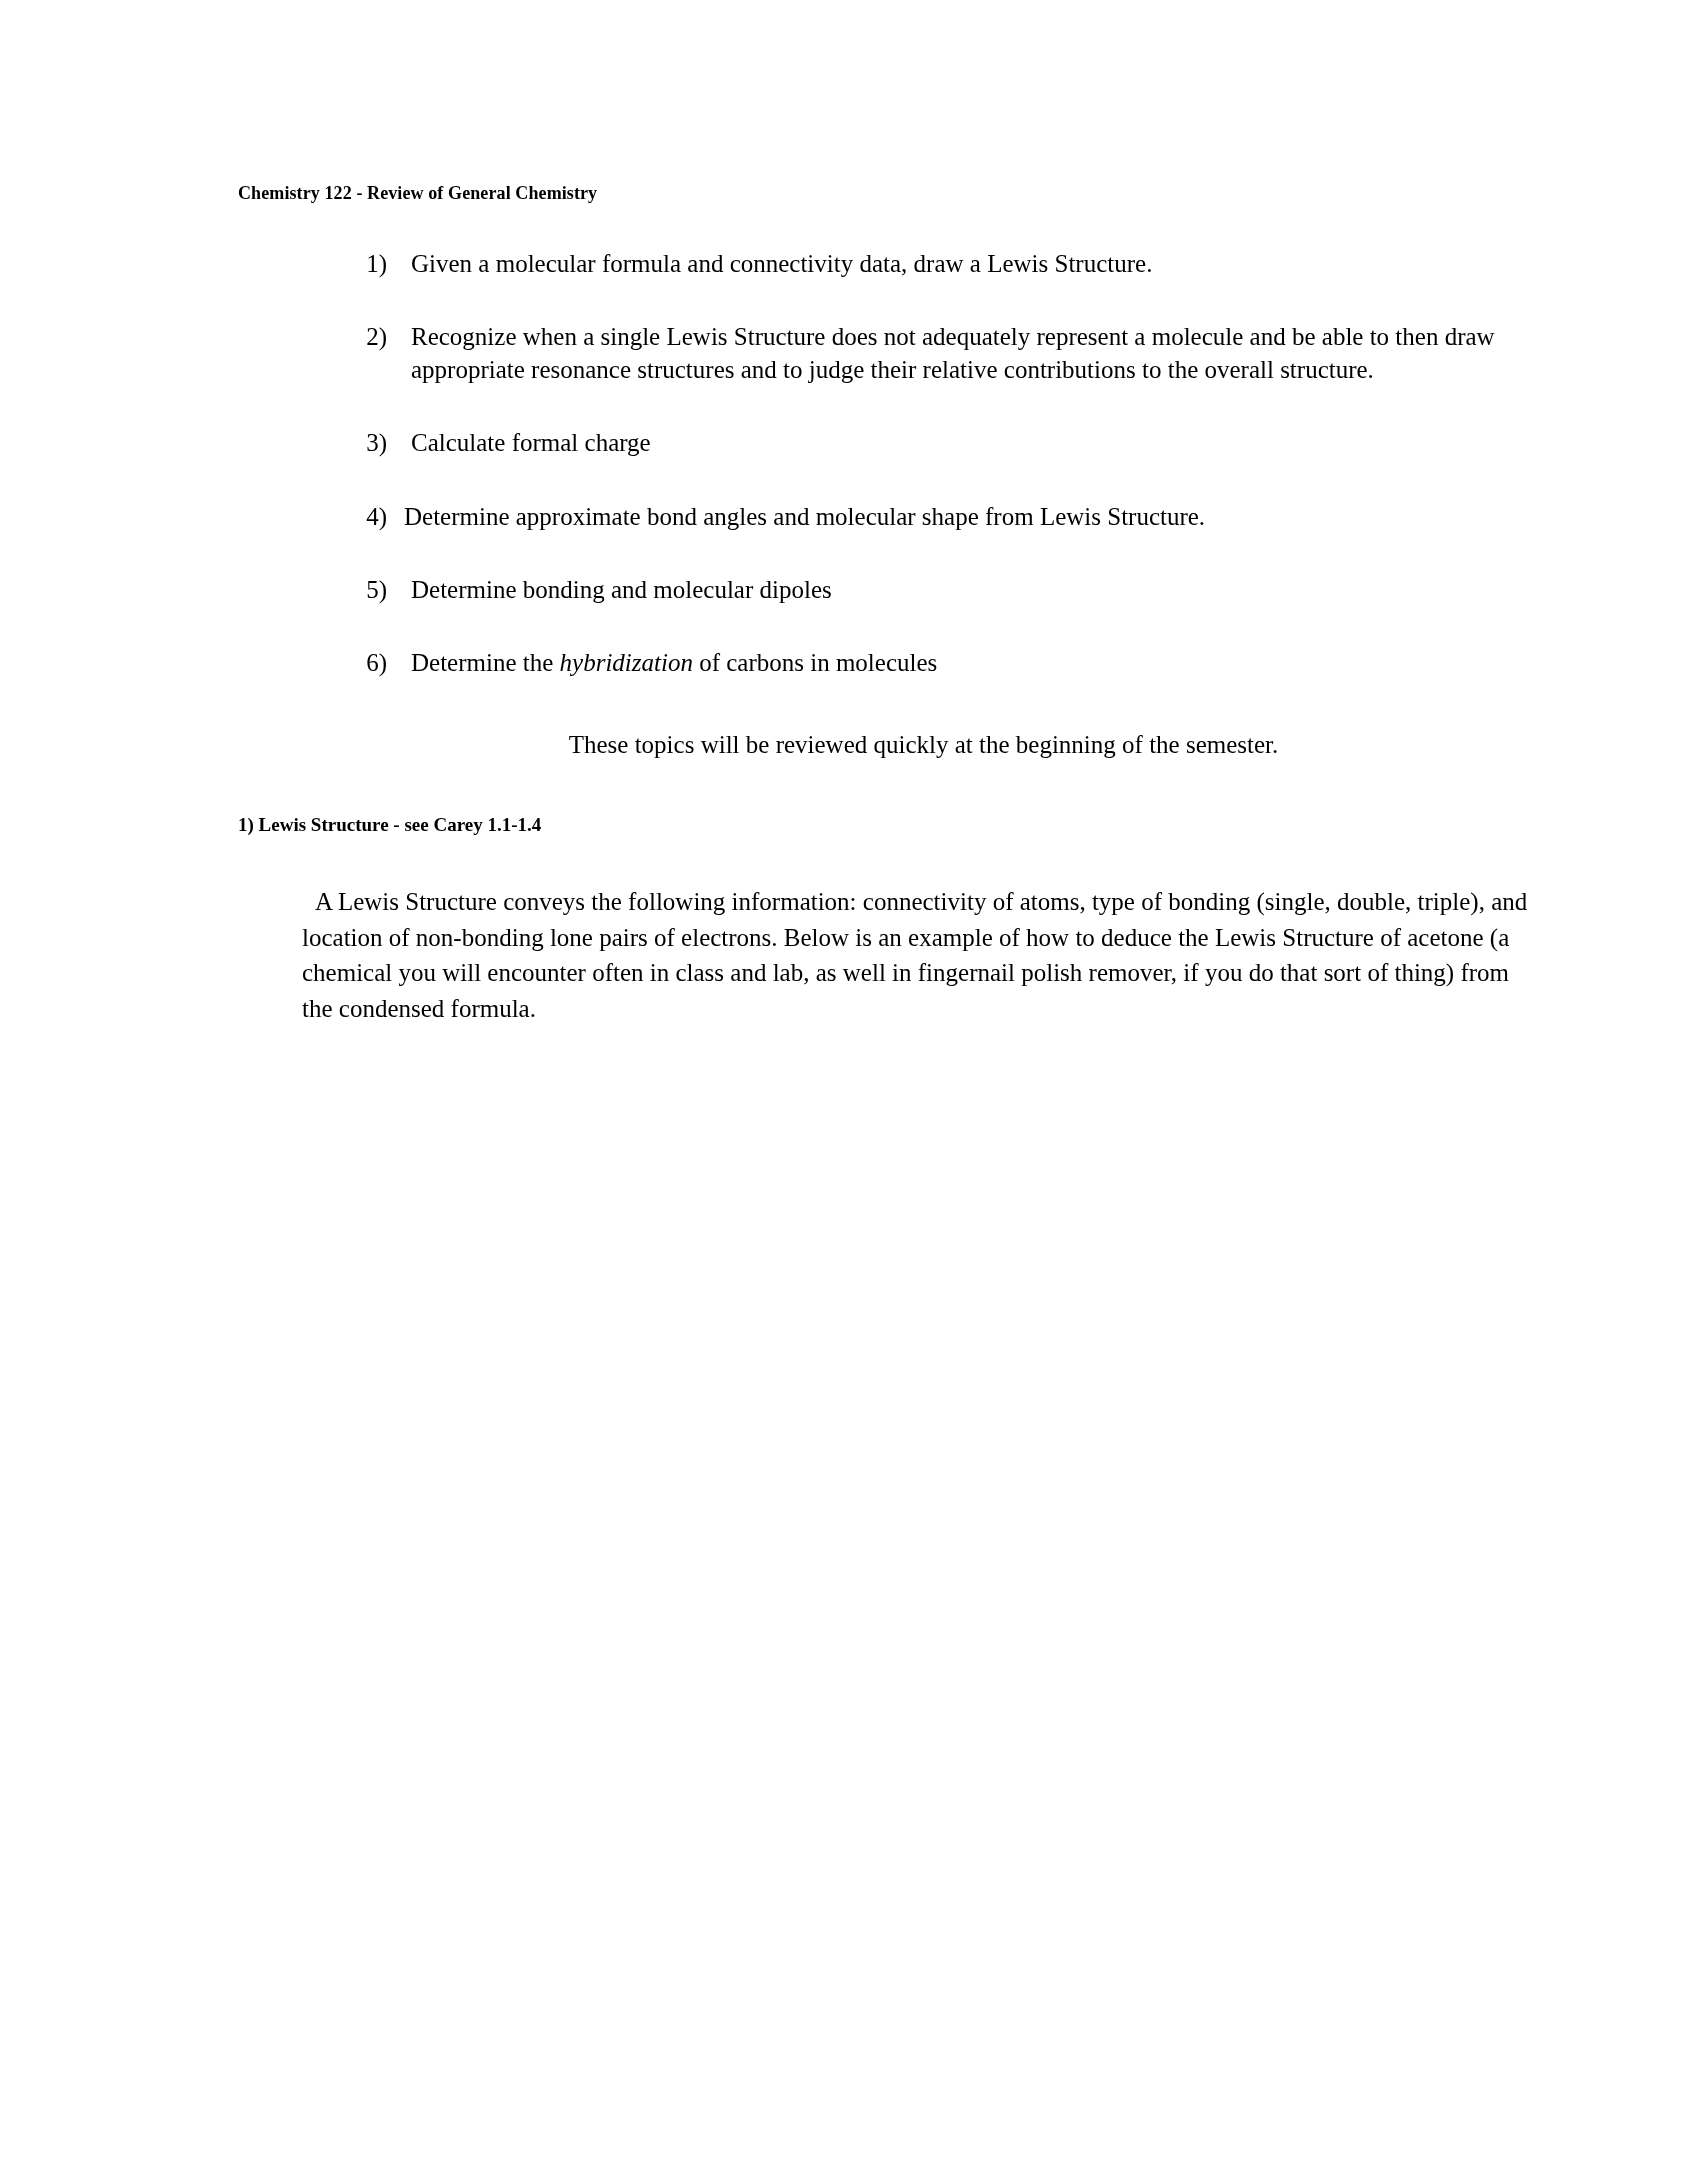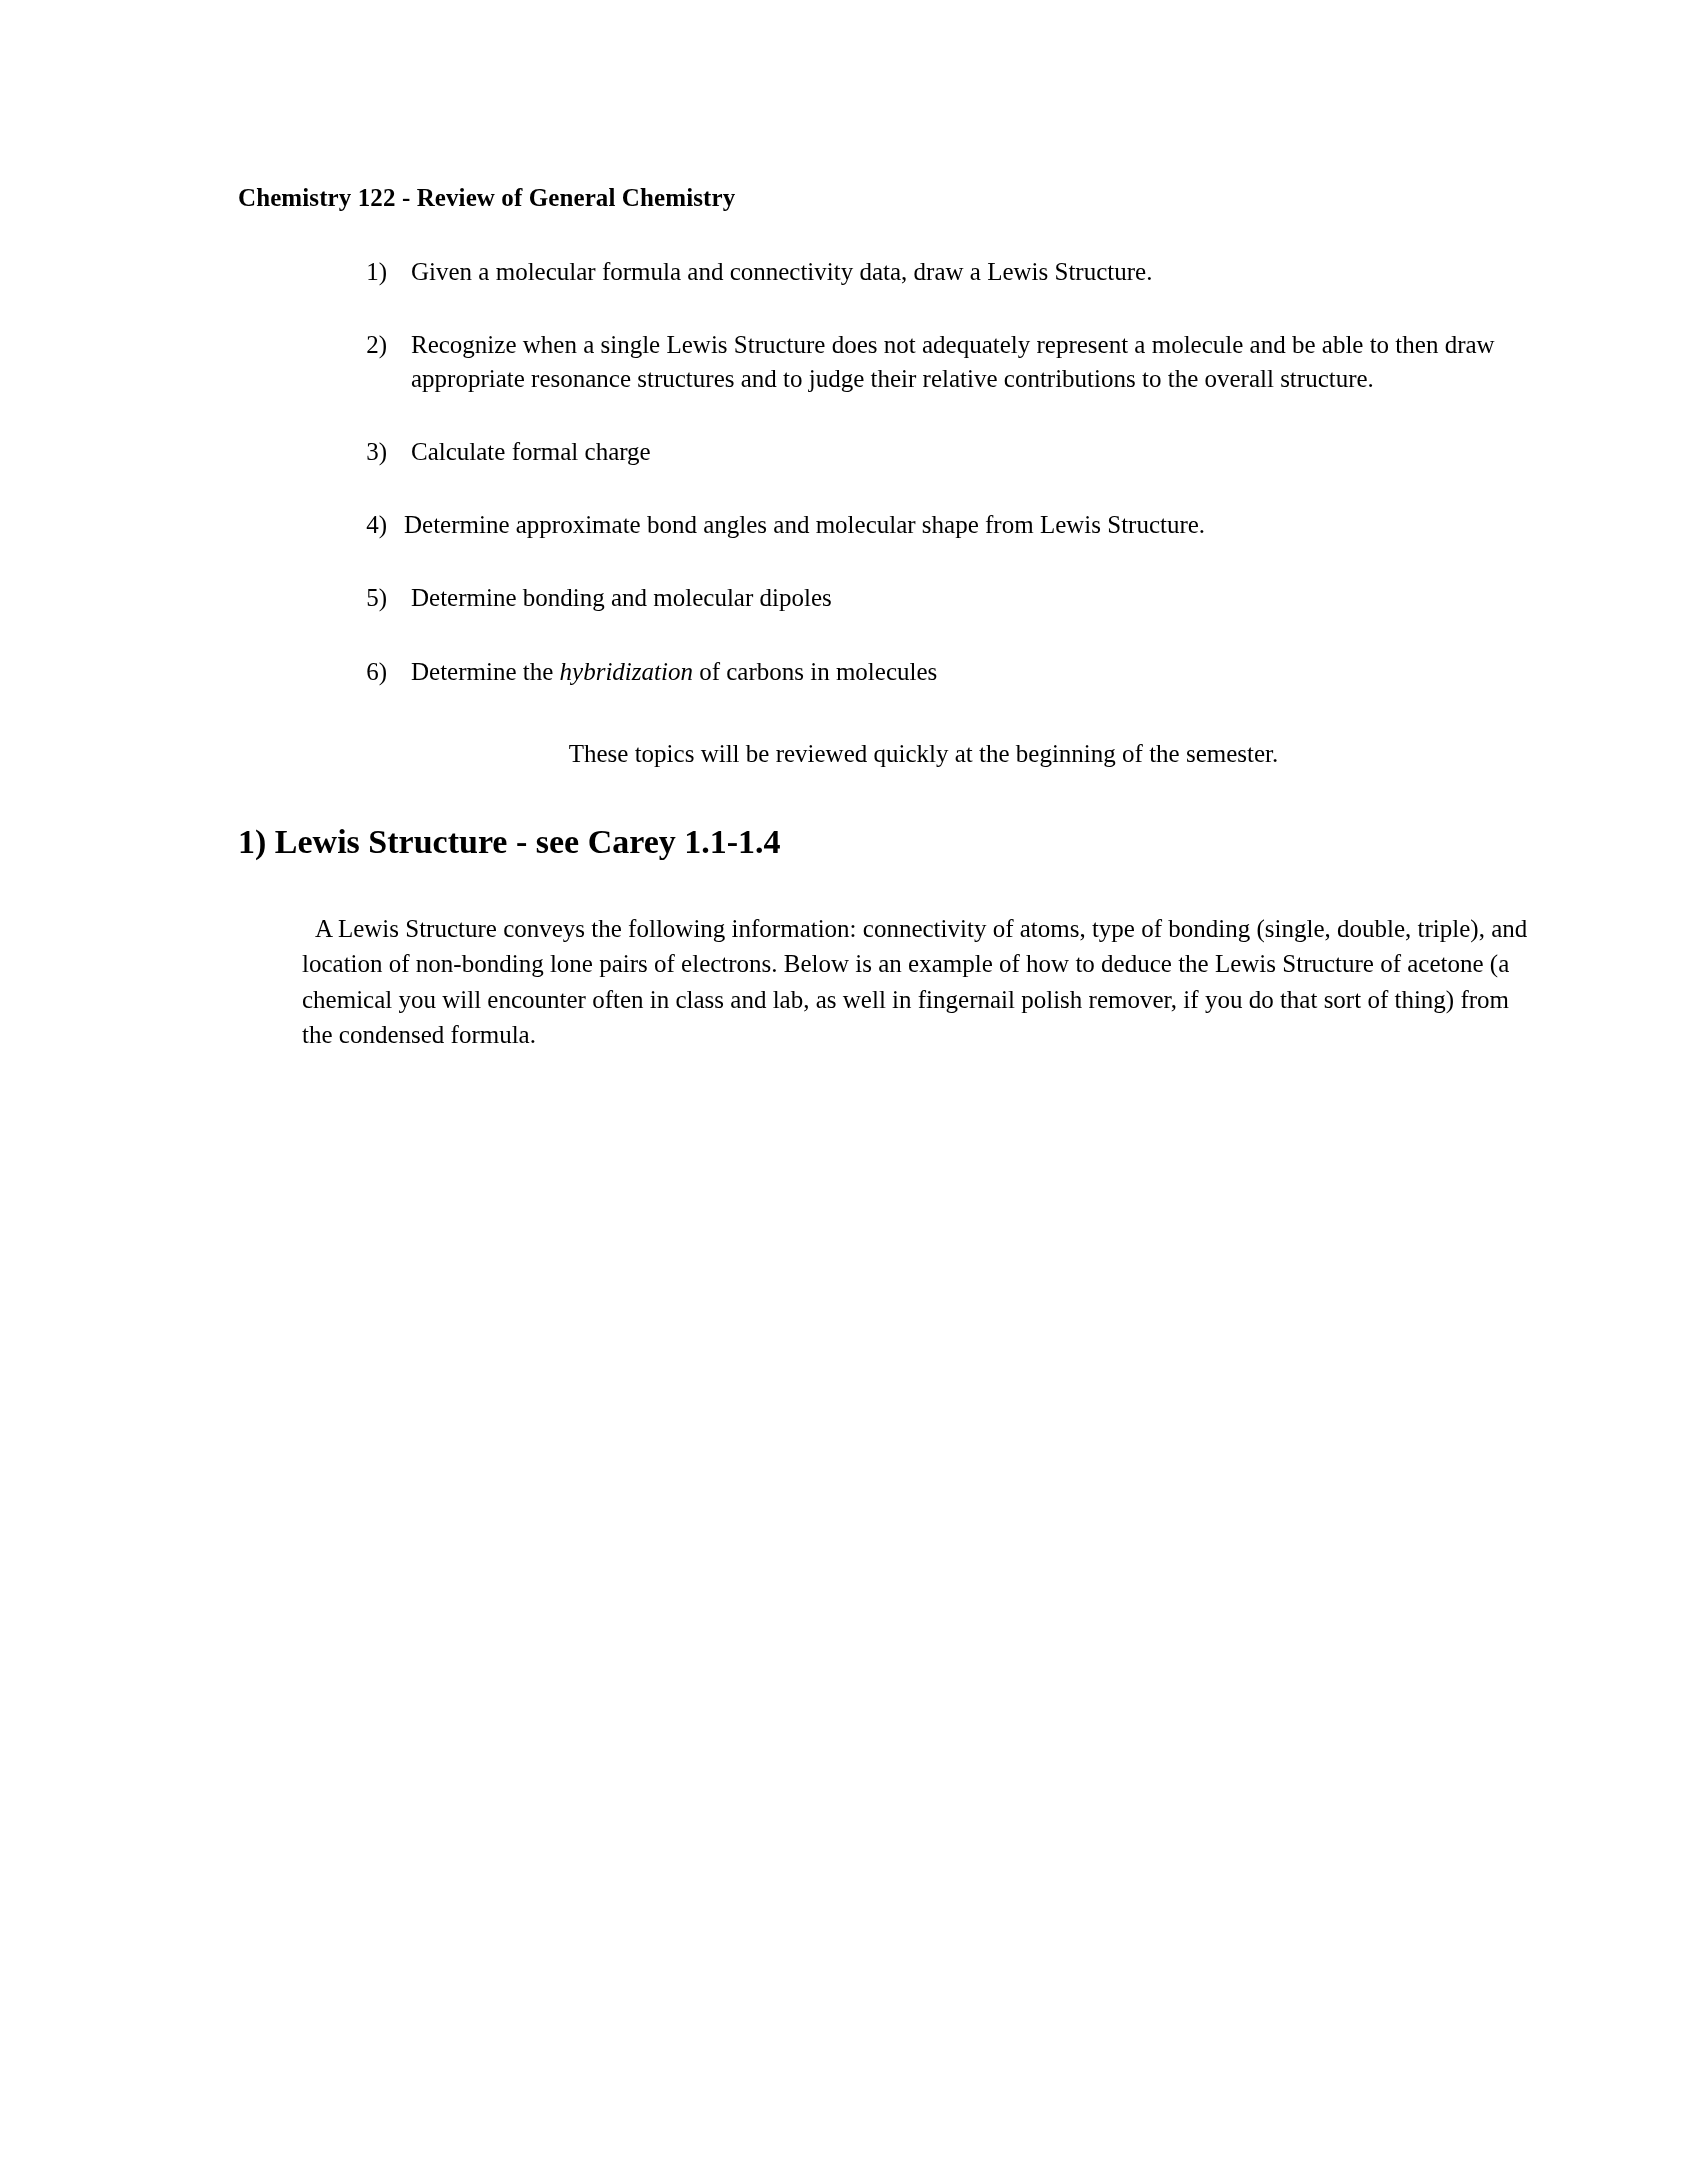--- a/index.html
+++ b/index.html
@@ -21,21 +21,21 @@
     overflow: hidden;
   }
   .content {
     position: absolute;
     left: 238px;
     top: 183px;
     width: 1297px;
   }
   .doc-title {
     font-weight: bold;
-    font-size: 25px;
+    font-size: 18px;
     line-height: 1.2;
     letter-spacing: 0.1px;
     margin: 0 0 42px 0;
     text-indent: -64px;
     padding-left: 64px;
   }
   .intro-line {
     font-size: 25px;
     line-height: 1.25;
     margin: 0 0 48px 0;
@@ -72,21 +72,21 @@
   }
   .closing-line {
     font-size: 25px;
     line-height: 1.25;
     margin: 50px 0 0 0;
     padding-left: 74px;
     text-align: center;
   }
   .section-heading {
     font-weight: bold;
-    font-size: 34px;
+    font-size: 19px;
     line-height: 1.2;
     margin: 53px 0 0 0;
     text-indent: -64px;
     padding-left: 64px;
   }
   .body-para {
     font-size: 25px;
     line-height: 1.42;
     margin: 48px 0 0 0;
     text-indent: -64px;

